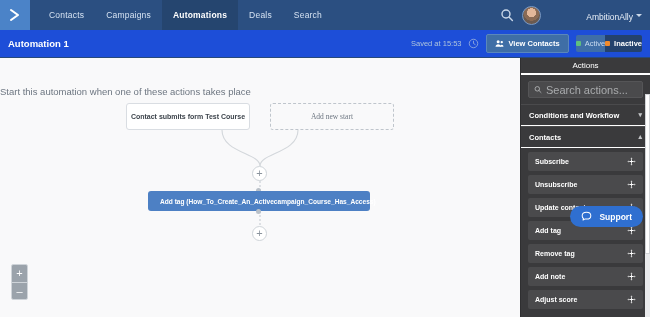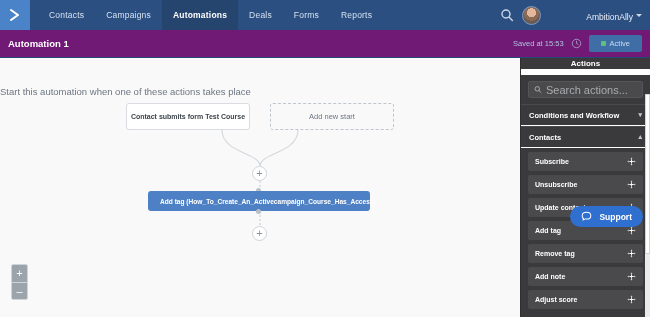--- a/index.html
+++ b/index.html
@@ -41,36 +41,36 @@
   .username { color: #e7eef7; font-size: 8.5px; margin-left: 37px; }
   .caret-sm {
     display: inline-block; width: 0; height: 0; margin-left: 3px;
     border-left: 3px solid transparent; border-right: 3px solid transparent;
     border-top: 3px solid #cbd9ea; vertical-align: middle;
   }
 
   
   .subhead {
     position: absolute; top: 30px; left: 0; width: 650px; height: 28px;
-    background: #701a75; display: flex; align-items: center;
+    background: #1d4ed8; display: flex; align-items: center;
     padding: 0 8px; border-bottom: 1px solid #27497a;
   }
   .autotitle { color: #ffffff; font-size: 9.5px; font-weight: bold; }
   .subright { margin-left: auto; display: flex; align-items: center; gap: 7px; }
   .savedtxt { color: #aec4dd; font-size: 7.5px; margin-left: 6px; }
   .clockico { width: 11px; height: 11px; opacity: .75; }
   .viewcontacts {
     background: #3f6ea6; border: 1px solid #5b87bb; border-radius: 2px;
     color: #ffffff; font-size: 7.5px; font-weight: bold;
     padding: 4px 8px; display: flex; align-items: center; gap: 4px;
     white-space: nowrap;
   }
   .toggle { display: flex; border-radius: 2px; overflow: hidden; }
   .tgbtn {
-    font-size: 7.5px; padding: 4px 12px; display: flex; align-items: center;
+    font-size: 7.5px; padding: 4px 0; display: flex; align-items: center;
     gap: 4px; white-space: nowrap;
   }
   .tgbtn.off { background: #3f6ea6; color: #c9dbef; }
   .tgbtn.on  { background: #24426d; color: #ffffff; font-weight: bold; }
   .dot { width: 5px; height: 5px; border-radius: 1px; display: inline-block; }
 
   
   .canvas {
     position: absolute; top: 58px; left: 0; width: 520px; height: 259px;
     background: #f9f9fa; overflow: hidden;
@@ -84,21 +84,21 @@
     display: flex; justify-content: center; gap: 20px;
   }
   .startbox {
     width: 124px; height: 27px; background: #ffffff;
     border: 1px solid #d9dde2; border-radius: 3px;
     display: flex; align-items: center; justify-content: center;
     color: #3d444c; font-size: 7px; font-weight: bold; text-align: center;
   }
   .startbox.dashed {
     background: transparent; border: 1px dashed #bfc5cc;
-    color: #6d7681; font-weight: normal; font-size: 7.5px;
+    color: #6d7681; font-weight: normal; font-size: 7.5px; font-family: Liberation Serif, serif;
   }
   .svgwrap { position: absolute; top: 0; left: 0; width: 520px; height: 259px; }
   .plusbtn {
     position: absolute; width: 15px; height: 15px; border-radius: 50%;
     background: #ffffff; border: 1px solid #cfd4d9;
     display: flex; align-items: center; justify-content: center;
     color: #8b949d; font-size: 11px; line-height: 1;
   }
   .tagnode {
     position: absolute; left: 148px; top: 133px;
@@ -122,22 +122,22 @@
   }
   .zoombtn + .zoombtn { border-top: 1px solid #cfd4d9; }
 
   
   .panel {
     position: absolute; top: 58px; right: 0; width: 130px; height: 259px;
     background: #3a3a3c; border-left: 1px solid #2f2f31;
   }
   .panelhead {
     height: 17px; display: flex; align-items: center; justify-content: center;
-    color: #ffffff; font-size: 8px; font-weight: bold;
-    border-bottom: 6px solid #ffffff;
+    color: #ffffff; font-size: 8px; font-weight: normal;
+    border-bottom: 2px solid #ffffff;
   }
   .searchbox {
     margin: 6px 7px; height: 17px; background: #4a4a4c;
     border: 1px solid #555557; border-radius: 2px;
     display: flex; align-items: center; gap: 4px; padding: 0 5px;
   }
   .searchbox input {
     background: transparent; border: none; outline: none;
     color: #c9cbcd; font-size: 11px; width: 100%;
     font-family: "Liberation Sans", sans-serif;
@@ -189,24 +189,21 @@
       <div class="navitem">
           <span>Campaigns</span>
         </div>
       <div class="navitem active">
           <span>Automations</span>
         </div>
       <div class="navitem">
           <span>Deals</span>
         </div>
       <div class="navitem">
-          <span>Forms</span>
-        </div>
-      <div class="navitem">
-          <span>Reports</span>
+          <span>Search</span>
         </div>
     </div>
     <div class="navright">
       <svg class="searchico" viewBox="0 0 14 14">
         <circle cx="6" cy="6" r="4" fill="none" stroke="#dbe6f4" stroke-width="1.4"></circle>
         <line x1="9.2" y1="9.2" x2="12.4" y2="12.4" stroke="#dbe6f4" stroke-width="1.4" stroke-linecap="round"></line>
       </svg>
       <div class="avatar"></div>
       <div>
         <span class="username">AmbitionAlly</span><span class="caret-sm"></span>
@@ -215,24 +212,37 @@
   </div>
 
   <div class="subhead">
     <div class="autotitle">Automation 1</div>
     <div class="subright">
       <span class="savedtxt">Saved at 15:53</span>
       <svg class="clockico" viewBox="0 0 14 14">
         <circle cx="7" cy="7" r="5.4" fill="none" stroke="#b9cade" stroke-width="1.1"></circle>
         <path d="M7 4 L7 7 L9.1 8.3" fill="none" stroke="#b9cade" stroke-width="1.1" stroke-linecap="round"></path>
       </svg>
+      <div class="viewcontacts">
+        <svg width="9" height="9" viewBox="0 0 12 12">
+          <circle cx="4.2" cy="3.6" r="2" fill="#ffffff"></circle>
+          <path d="M0.7 10.4c0-2 1.6-3.3 3.5-3.3s3.5 1.3 3.5 3.3z" fill="#ffffff"></path>
+          <circle cx="9" cy="4.1" r="1.6" fill="#ffffff"></circle>
+          <path d="M6.6 10.4c0-1.7 1.1-2.7 2.4-2.7s2.3 1 2.3 2.7z" fill="#ffffff"></path>
+        </svg>
+        <span>View Contacts</span>
+      </div>
       <div class="toggle">
         <div class="tgbtn off">
           <span class="dot" style="background:#5fbf7f"></span>
           <span>Active</span>
+        </div>
+        <div class="tgbtn on">
+          <span class="dot" style="background:#f08a2c"></span>
+          <span>Inactive</span>
         </div>
       </div>
     </div>
   </div>
 
   <div class="canvas">
 
     <svg class="svgwrap" viewBox="0 0 520 259">
       <path d="M222 72 C222 95, 260 95, 260 108" fill="none" stroke="#d3d7db" stroke-width="1.1"></path>
       <path d="M298 72 C298 95, 260 95, 260 108" fill="none" stroke="#d3d7db" stroke-width="1.1"></path>

